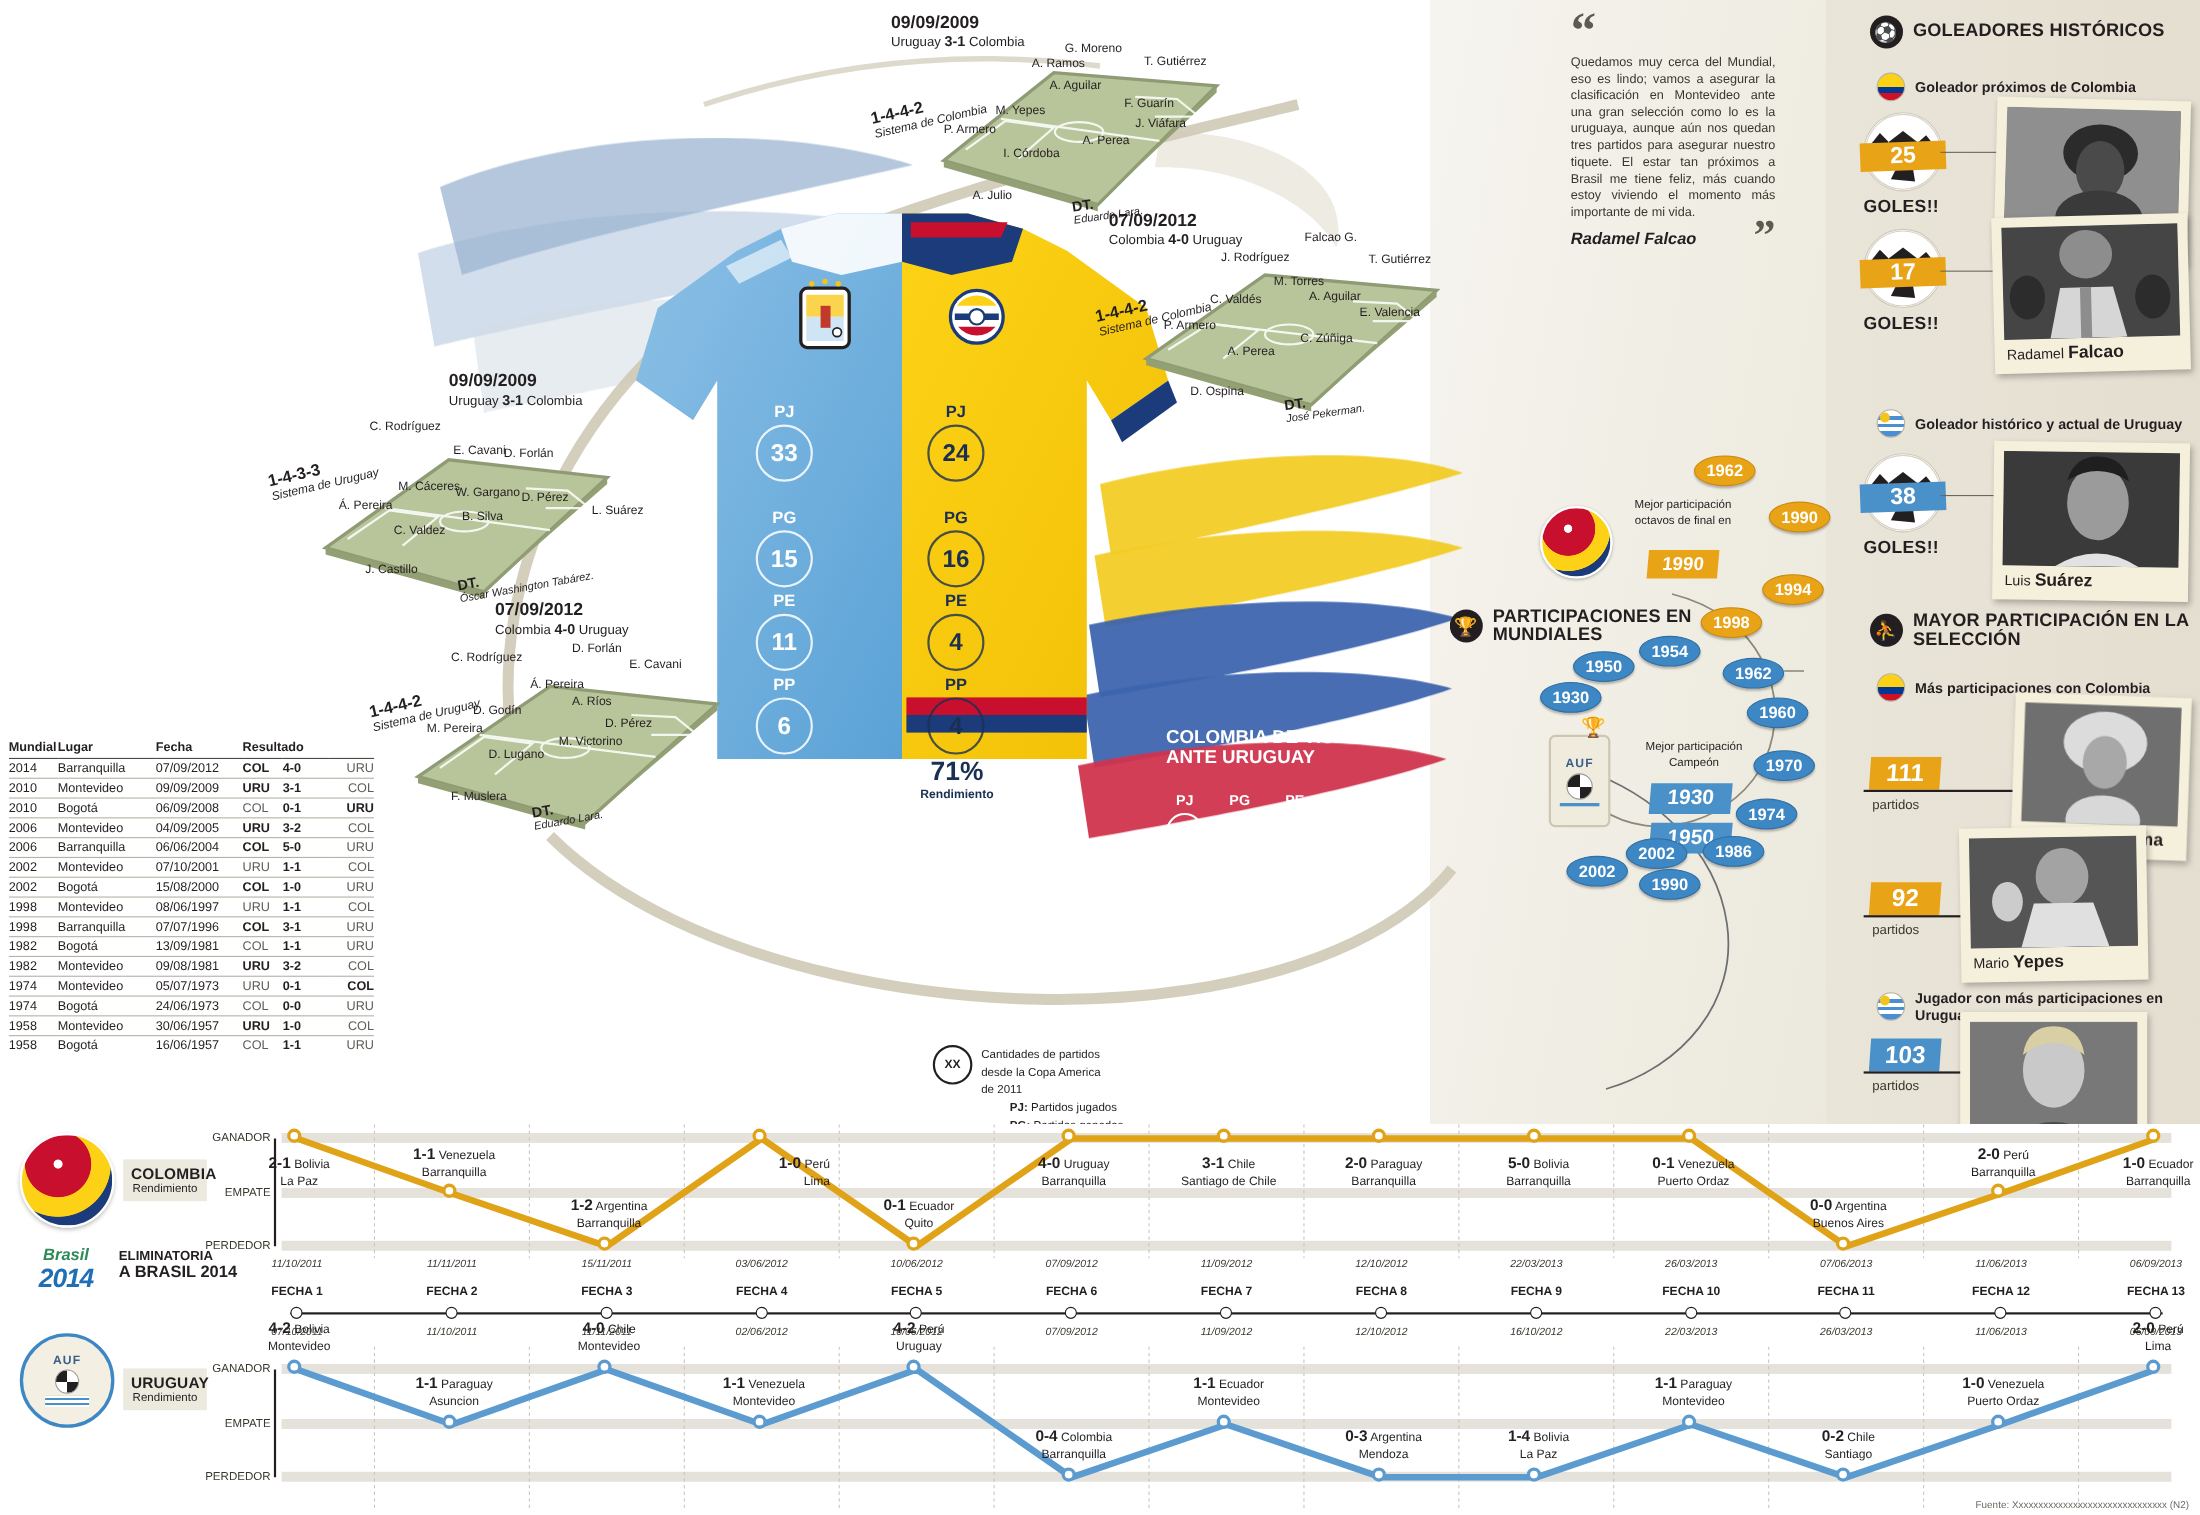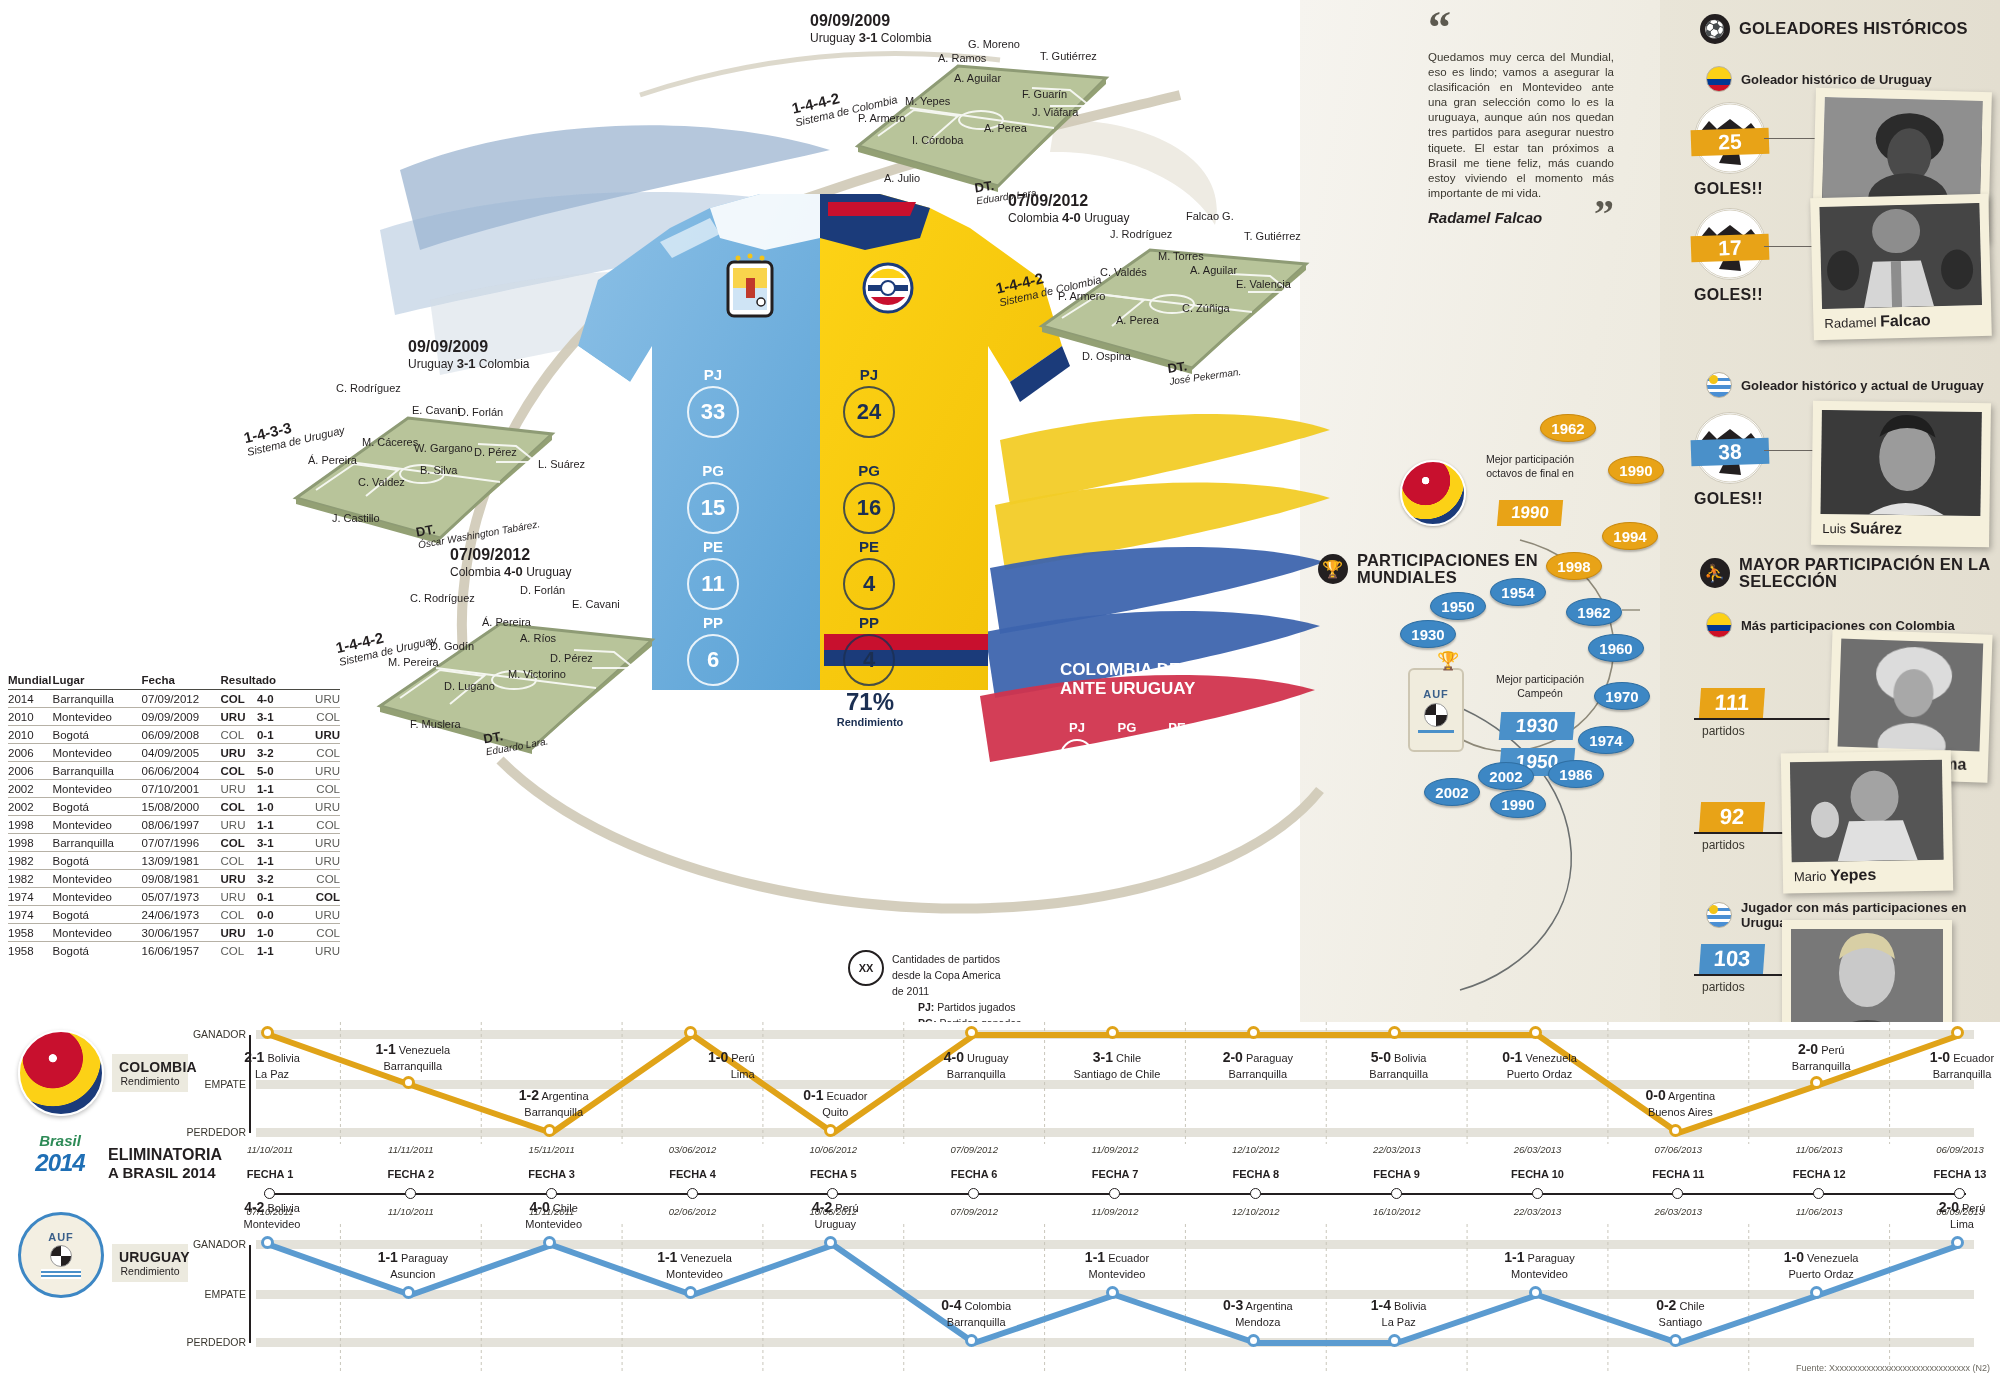--- a/index.html
+++ b/index.html
@@ -505,21 +505,21 @@
   <div class="chip uy" style="left:1548px;top:760px;">1986</div>
   <div class="chip uy" style="left:1424px;top:778px;">2002</div>
   <div class="chip uy" style="left:1490px;top:790px;">1990</div>
 
   <div class="sec-head" style="left:1700px;top:14px;">
     <div class="sec-icon">⚽</div>
     <div class="sec-title">GOLEADORES HISTÓRICOS</div>
   </div>
   <div class="sub-head" style="left:1706px;top:66px;">
     <div class="flagdot co"></div>
-    <div class="sub-title">Goleador histórico de Uruguay</div>
+    <div class="sub-title">Goleador próximos de Colombia</div>
   </div>
 
   <div class="ball" style="left:1694px;top:102px;">
     <svg width="70" height="70" viewBox="0 0 70 70">
         <circle cx="35" cy="35" r="34" fill="#fff" stroke="#d8d3c4"></circle>
       <polygon points="35,16 48,26 43,41 27,41 22,26" fill="#231f20"></polygon>
       <path d="M6 28 L14 18 L22 26 L16 38 Z" fill="#231f20"></path>
       <path d="M64 30 L56 20 L48 27 L54 39 Z" fill="#231f20"></path>
       <path d="M24 60 L30 48 L44 50 L46 62 Z" fill="#231f20"></path>
     </svg>
@@ -811,21 +811,21 @@
     <div class="teamtag" style="left:112px;top:32px;width:76px;">
       <div class="n">COLOMBIA</div>
       <div class="r">Rendimiento</div>
     </div>
 
     <div style="position:absolute;left:16px;top:110px;width:88px;text-align:center;">
       <div style="font-size:15px;font-weight:bold;font-style:italic;color:#2e8b57;">Brasil</div>
       <div style="font-size:24px;font-weight:bold;font-style:italic;color:#1f6fb5;letter-spacing:-1px;">2014</div>
     </div>
     <div style="position:absolute;left:108px;top:112px;width:110px;">
-      <div style="font-size:16px;font-weight:bold;margin-top:12px;">ELIMINATORIA</div>
+      <div style="font-size:12px;font-weight:bold;">ELIMINATORIA</div>
       <div style="font-size:15px;font-weight:bold;">A BRASIL 2014</div>
     </div>
 
     <div style="position:absolute;left:18px;top:190px;width:86px;height:86px;border-radius:50%;background:#f3efe2;border:3px solid #3d87c4;display:flex;flex-direction:column;align-items:center;justify-content:center;gap:2px;">
       <div style="font-size:11px;font-weight:bold;letter-spacing:1px;color:#3a5f8a;">AUF</div>
       <div style="width:22px;height:22px;border-radius:50%;background:conic-gradient(#fff 0 25%,#231f20 25% 50%,#fff 50% 75%,#231f20 75% 100%);border:1px solid #999;"></div>
       <div style="width:40px;height:10px;background:repeating-linear-gradient(#fff 0 2px,#4a90c9 2px 4px);"></div>
     </div>
     <div class="teamtag" style="left:112px;top:222px;width:76px;">
       <div class="n">URUGUAY</div>

